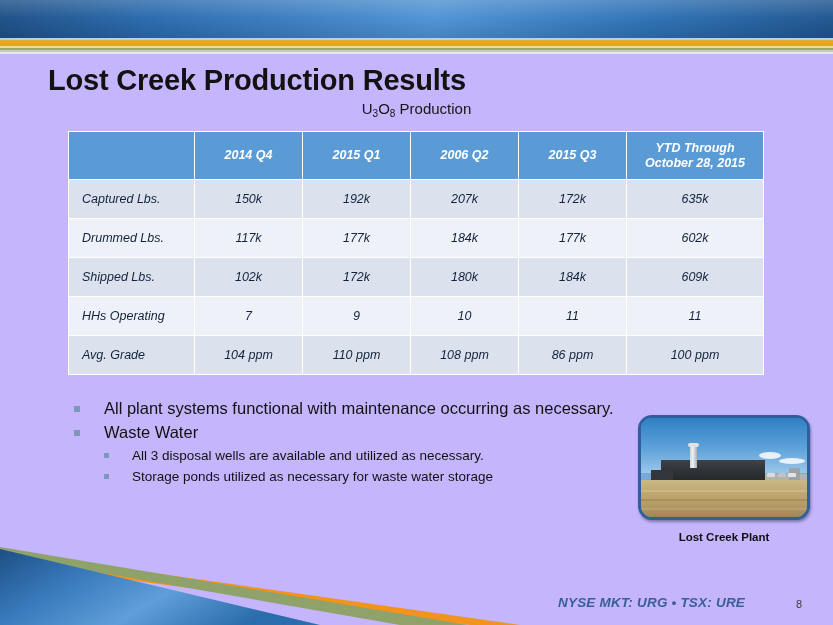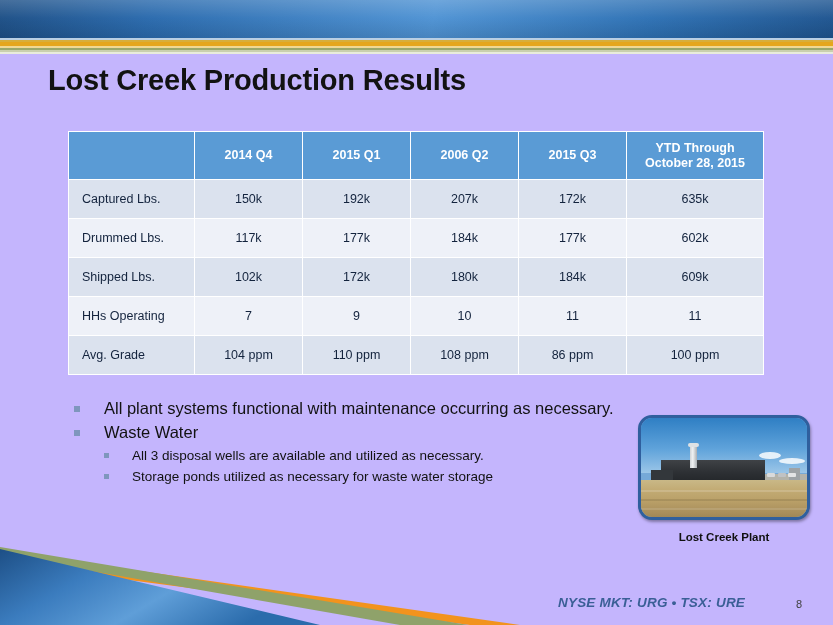--- a/index.html
+++ b/index.html
@@ -73,20 +73,21 @@
   }
 
   
   .prod-table {
     position: absolute;
     left: 68px;
     top: 131px;
     width: 689px;
     border-collapse: collapse;
     table-layout: fixed;
+    font-style: italic;
   }
   .prod-table th, .prod-table td {
     border: 1px solid #ffffff;
     padding: 0;
     height: 38px;
     font-size: 12.5px;
     color: #13233d;
     text-align: center;
     vertical-align: middle;
   }
@@ -284,20 +285,23 @@
   <div class="stripe stripe-a"></div>
   <div class="stripe stripe-b"></div>
   <div class="stripe stripe-c"></div>
   <div class="stripe stripe-d"></div>
   <div class="stripe stripe-e"></div>
   <div class="stripe stripe-f"></div>
   <div class="stripe stripe-g"></div>
 
   <div class="title">Lost Creek Production Results</div>
 
+  <div class="subtitle">
+    <span>U</span><sub>3</sub><span>O</span><sub>8</sub><span> Production</span>
+  </div>
 
   <table class="prod-table">
     <colgroup>
       <col class="col-label">
         <col class="col-q">
         <col class="col-q">
         <col class="col-q">
         <col class="col-q">
         <col class="col-ytd">
     </colgroup>

